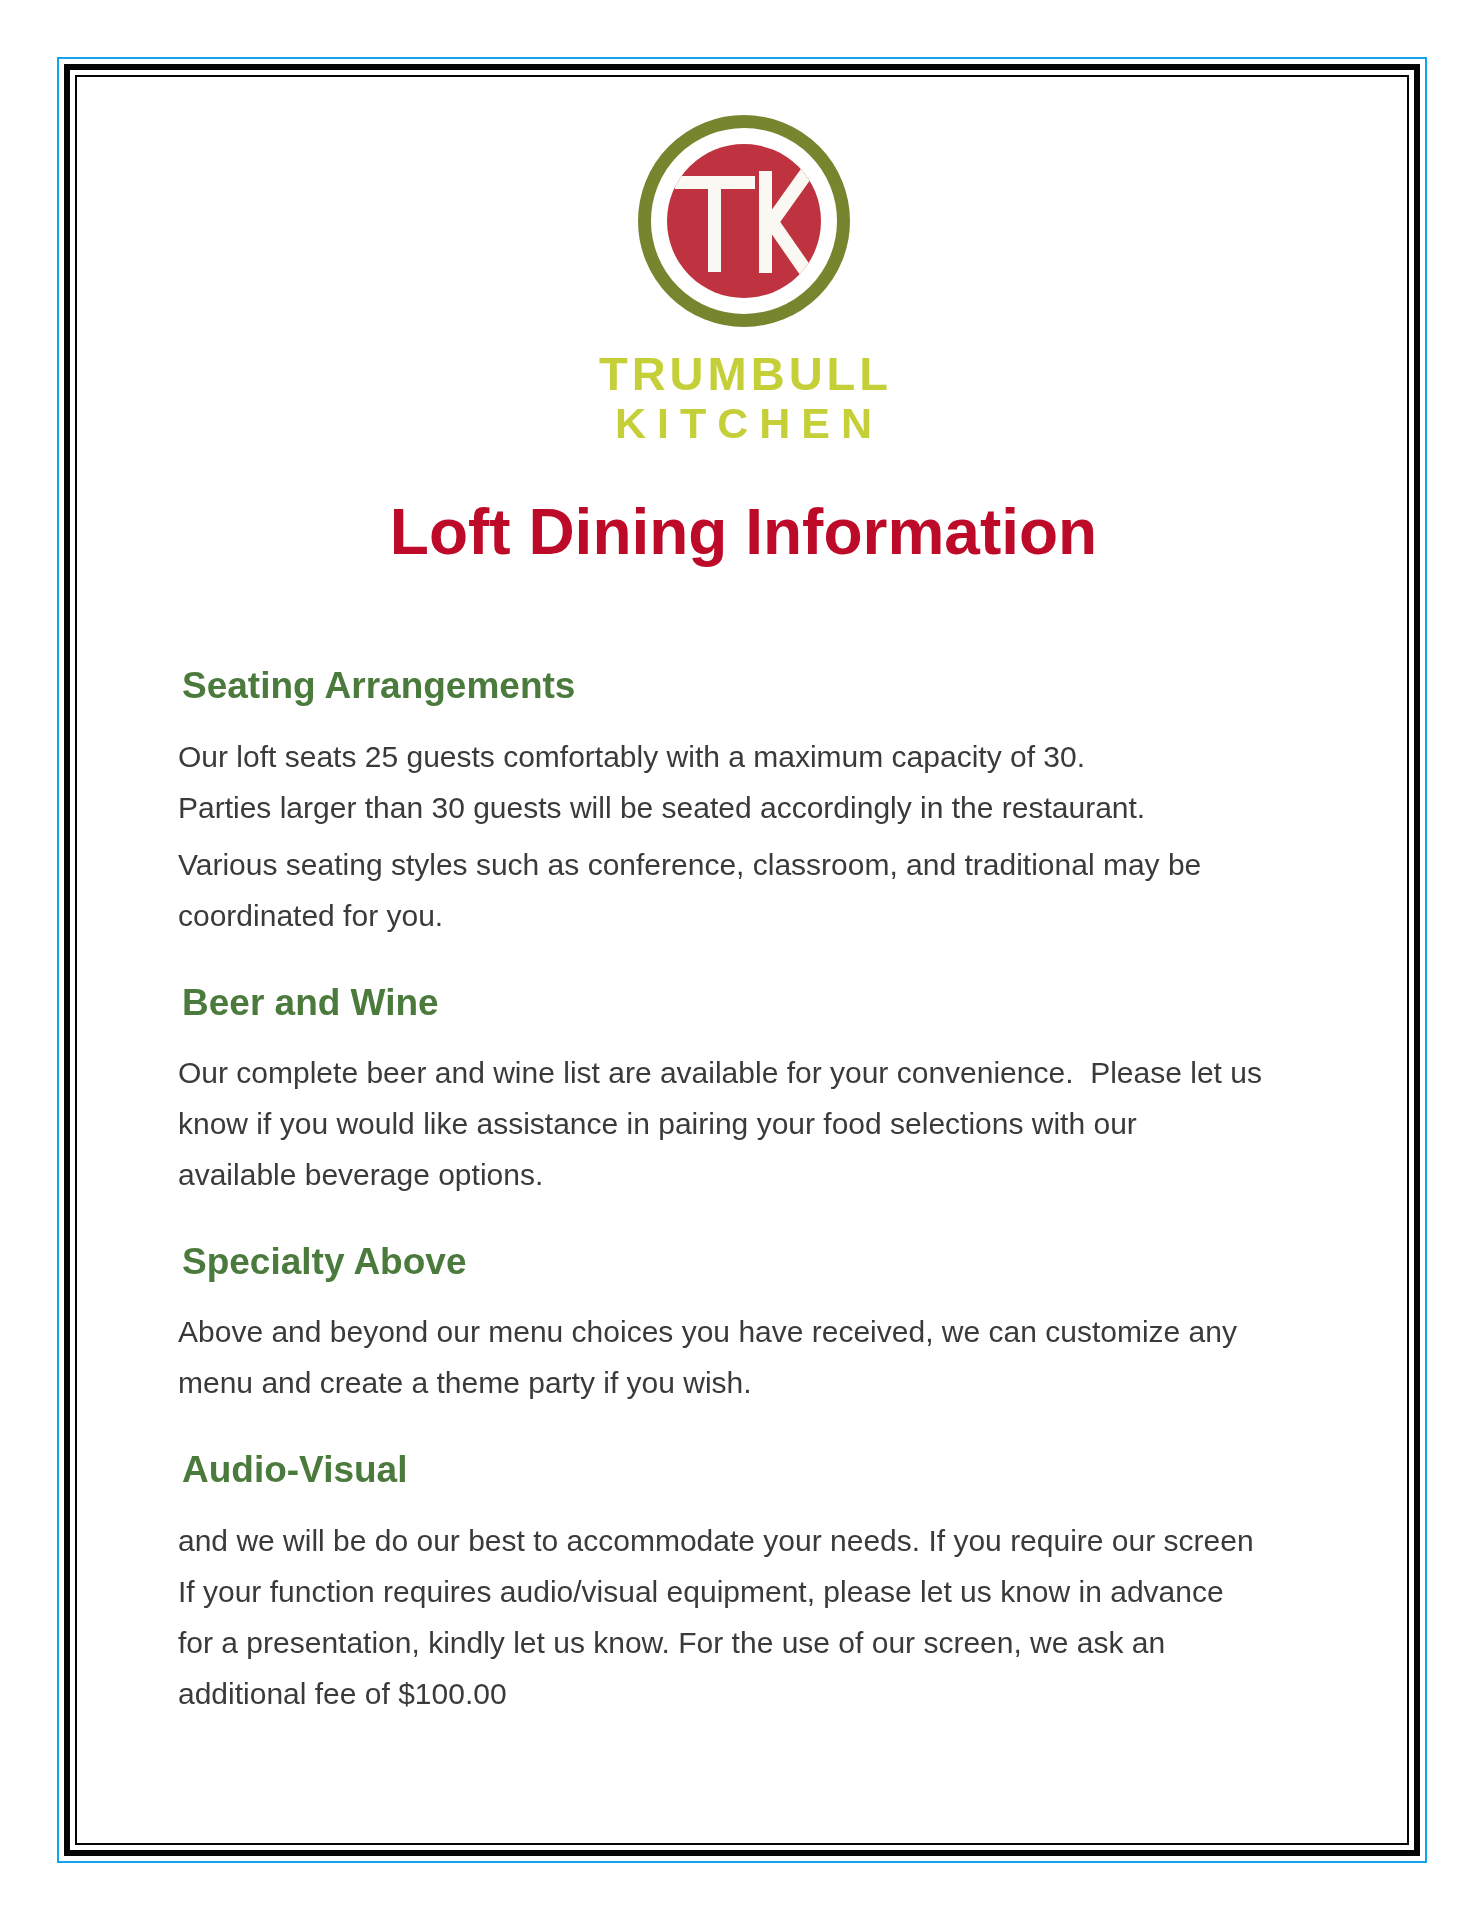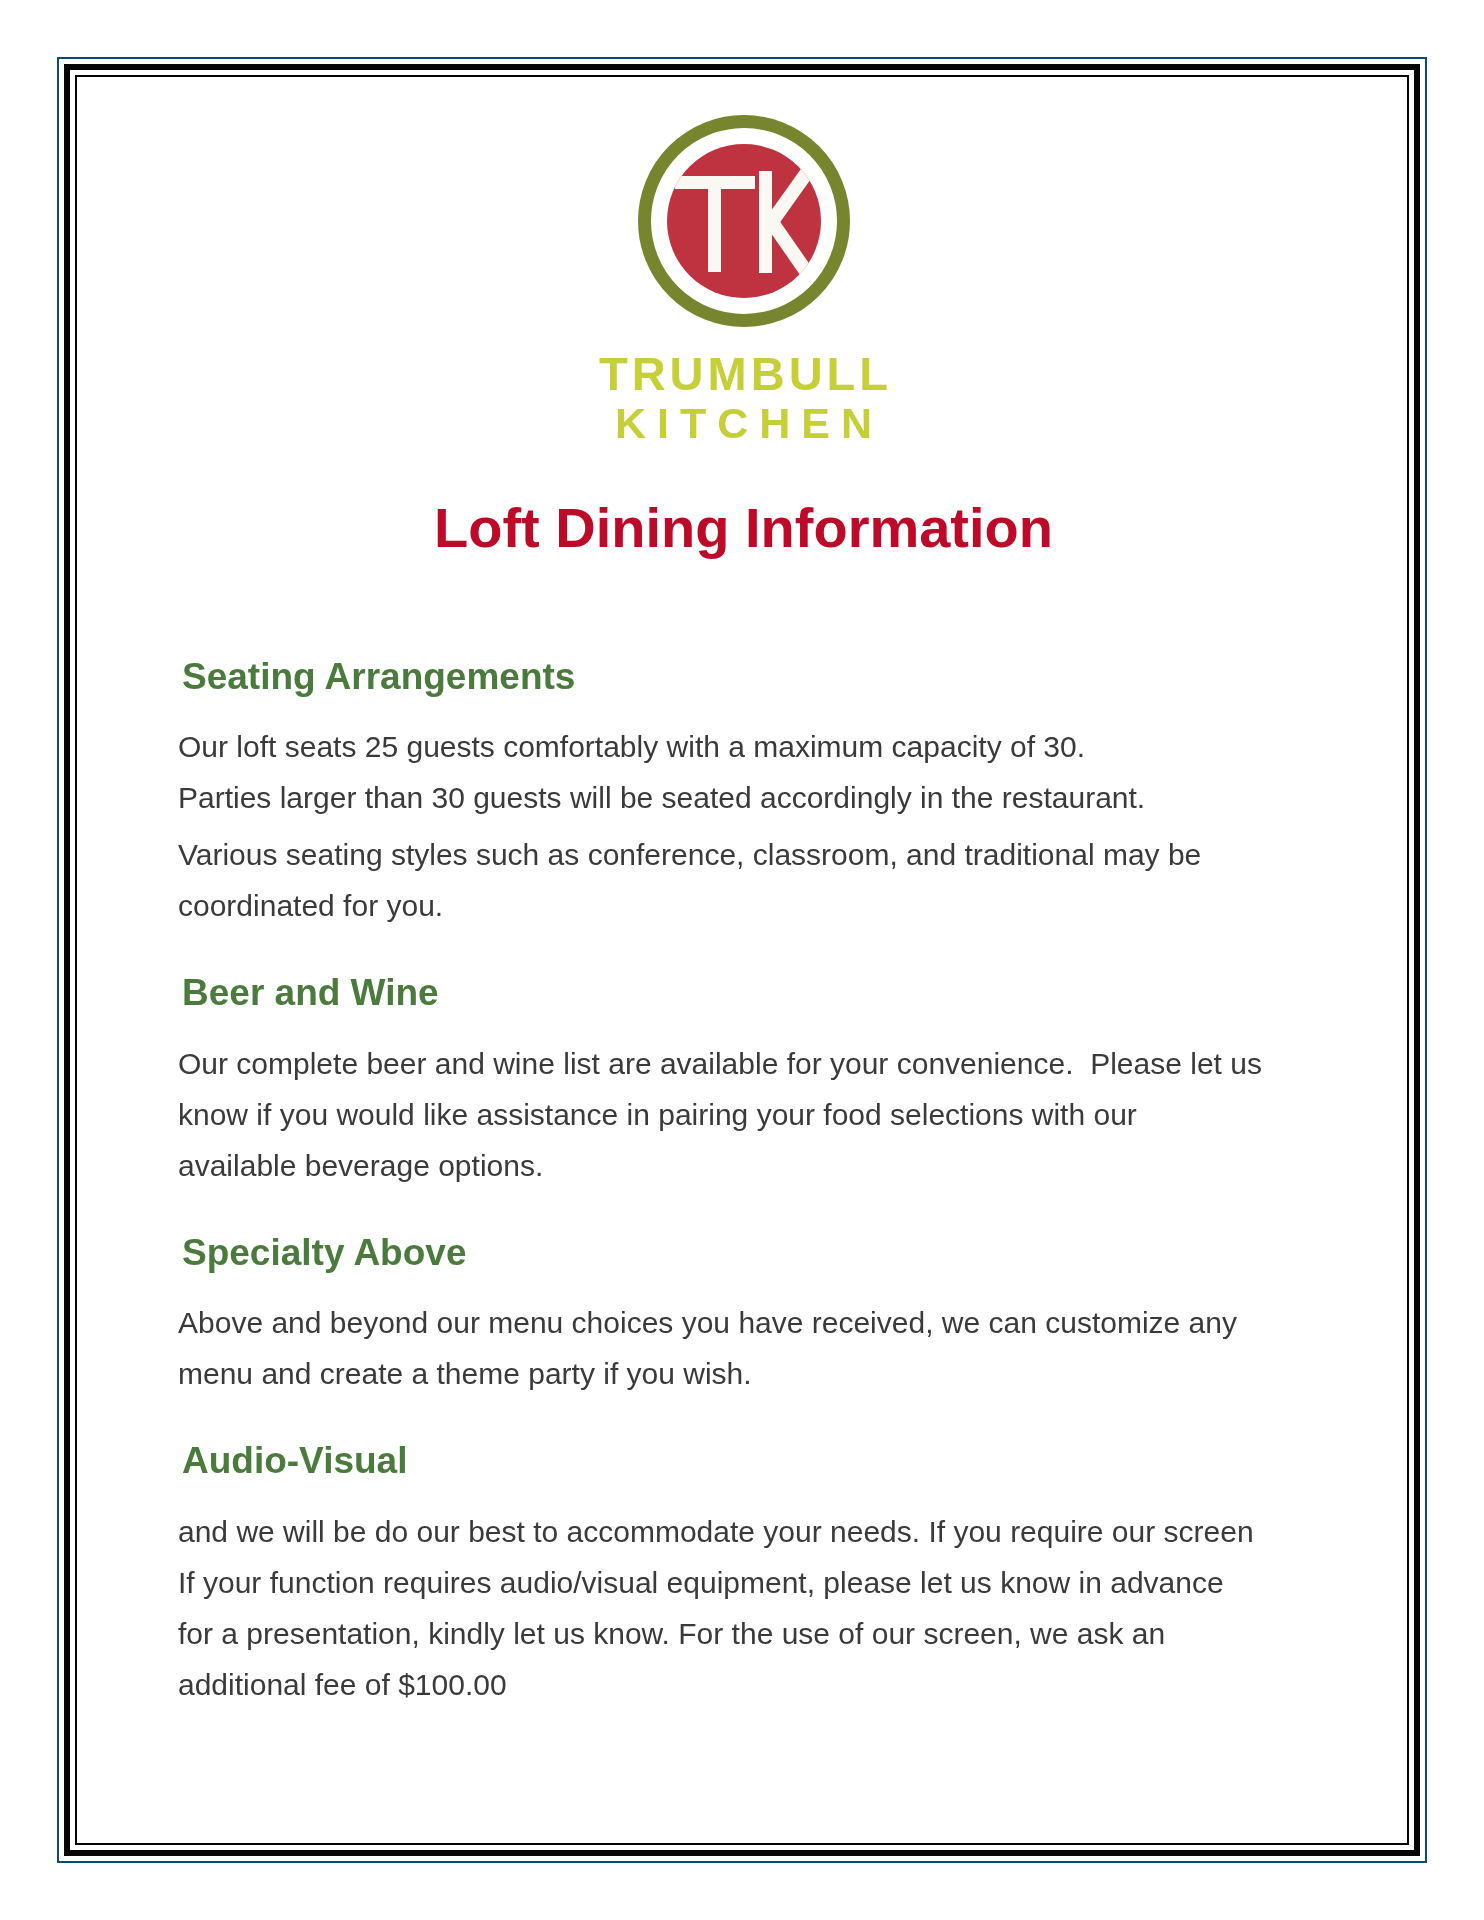--- a/index.html
+++ b/index.html
@@ -9,21 +9,21 @@
     height: 1920px;
     background: #ffffff;
     position: relative;
     font-family: "Liberation Sans", sans-serif;
     overflow: hidden;
   }
   
   .frame-outer {
     position: absolute;
     inset: 57px;
-    border: 2px solid #0c4a6e;
+    border: 2px solid #0ea5e9;
     padding: 5px;
     box-sizing: border-box;
   }
   .frame-mid {
     width: 100%; height: 100%;
     box-sizing: border-box;
     border: 6px solid #050505;
     padding: 5px;
   }
   .frame-inner {
@@ -75,21 +75,21 @@
     font-weight: bold;
     letter-spacing: 11px;
     line-height: 1.1;
     padding-left: 11px;
   }
   
   .doc-title {
     margin: 48px 0 95px;
     text-align: center;
     color: #bd0a28;
-    font-size: 56px;
+    font-size: 64px;
     font-weight: bold;
     line-height: 1.15;
   }
   
   h2.section-heading {
     margin: 44px 12px 26px;
     color: #4a7a3c;
     font-size: 37px;
     font-weight: bold;
     line-height: 1.2;

